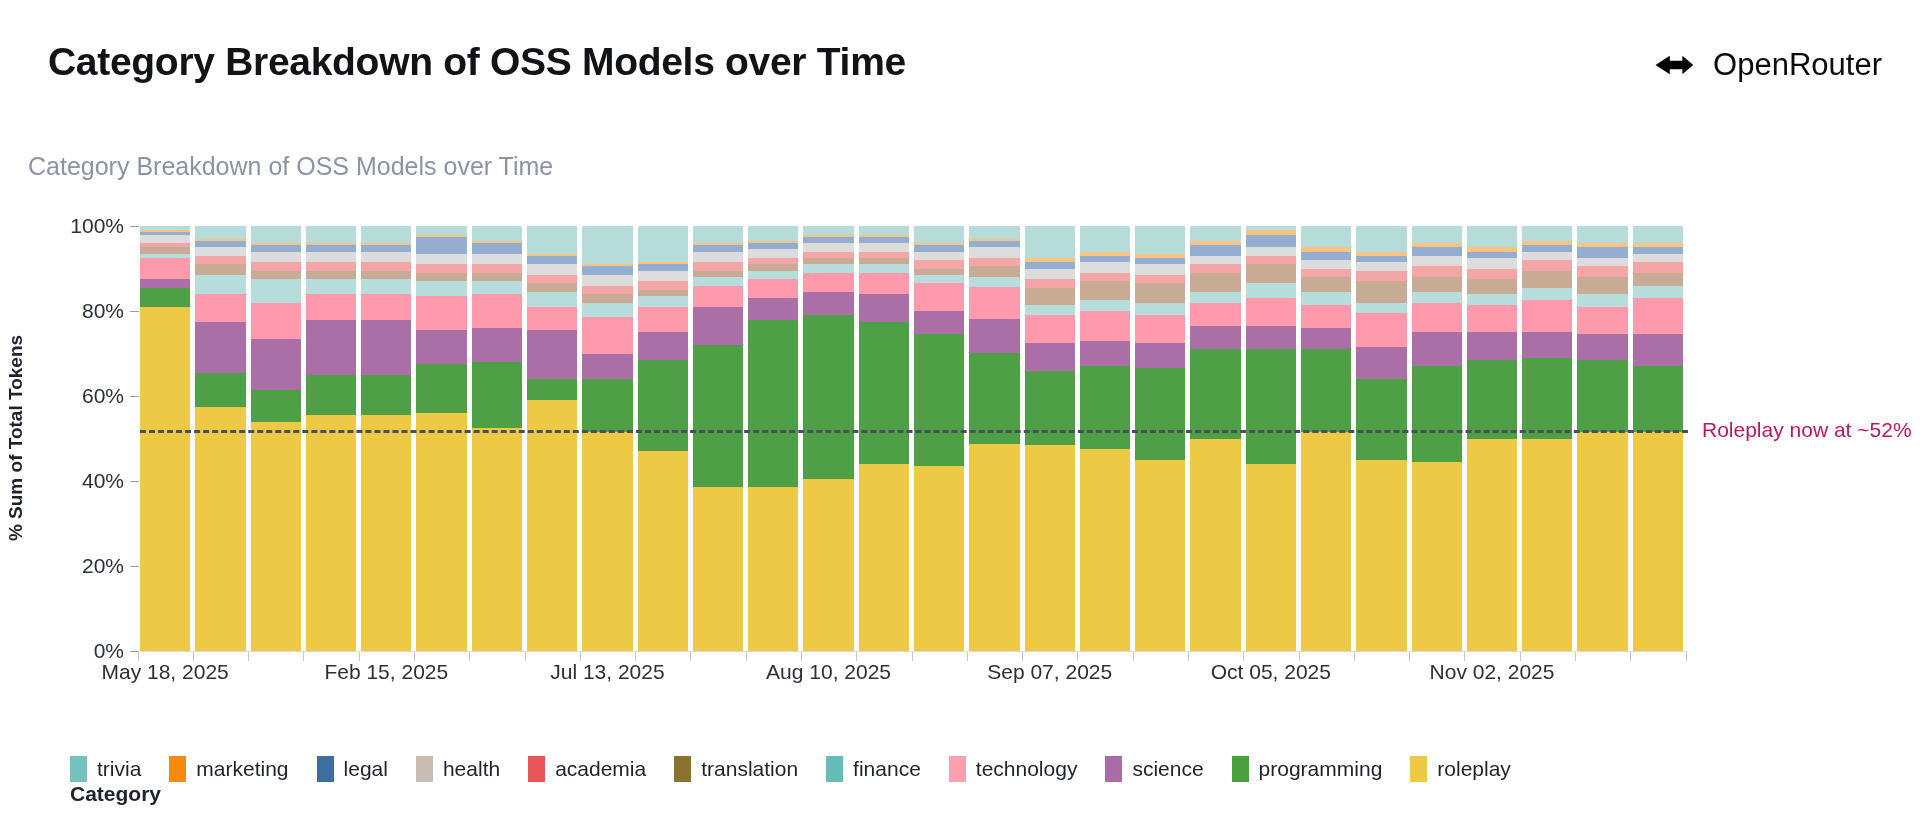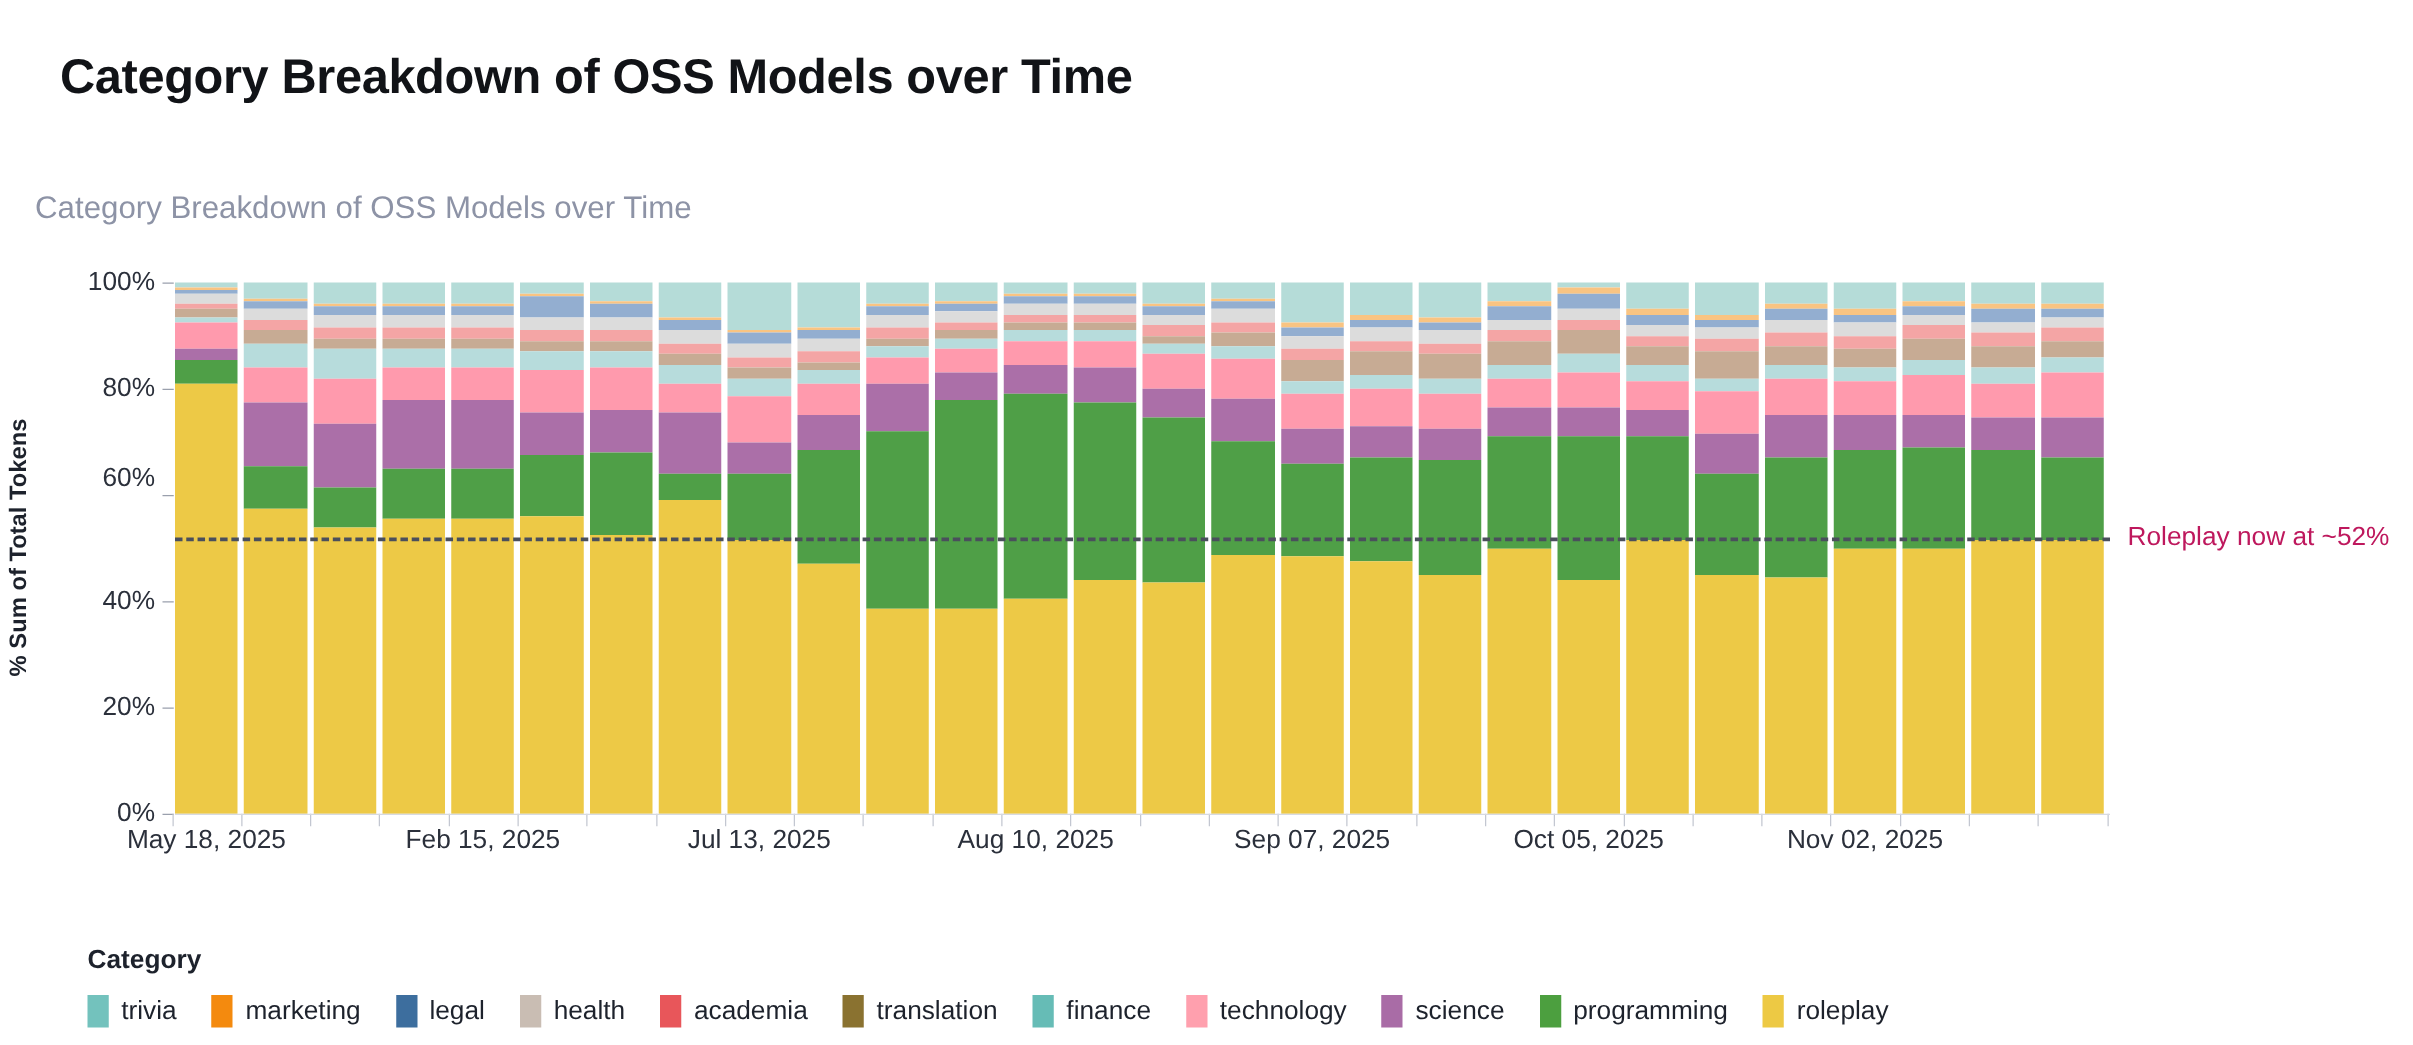--- a/index.html
+++ b/index.html
@@ -98,34 +98,40 @@
   #legend-items{display:flex;align-items:center;gap:0px;flex-wrap:nowrap;}
   .legend-item{display:flex;align-items:center;margin-right:28px;}
   .legend-swatch{width:17px;height:26px;margin-right:10px;flex:none;}
   .legend-label{font-size:21px;color:#1d222c;white-space:nowrap;}
 </style>
 </head>
 <body>
 
 <div id="header">
   <div id="page-title">Category Breakdown of OSS Models over Time</div>
+  <div id="brand">
+    <svg id="brand-icon" viewBox="0 0 100 100">
+      <path d="M6 50 L40 28 L40 40 L70 40 L70 28 L96 50 L70 72 L70 60 L40 60 L40 72 Z" fill="#000"></path>
+    </svg>
+    <div id="brand-name">OpenRouter</div>
+  </div>
 </div>
 
 <div id="chart-subtitle">Category Breakdown of OSS Models over Time</div>
 
 <div id="chart">
   <div id="yaxis-title">% Sum of Total Tokens</div>
   <div id="axes-layer">
       <div class="ytick-label" style="top: 651px; right: 1806px;">0%</div>
       <div class="ytick-mark" style="top: 651px; left: 130px;"></div>
       <div class="ytick-label" style="top: 566px; right: 1806px;">20%</div>
       <div class="ytick-mark" style="top: 566px; left: 130px;"></div>
       <div class="ytick-label" style="top: 481px; right: 1806px;">40%</div>
       <div class="ytick-mark" style="top: 481px; left: 130px;"></div>
-      <div class="ytick-label" style="top: 383px; right: 1806px;">60%</div>
+      <div class="ytick-label" style="top: 396px; right: 1806px;">60%</div>
       <div class="ytick-mark" style="top: 396px; left: 130px;"></div>
       <div class="ytick-label" style="top: 311px; right: 1806px;">80%</div>
       <div class="ytick-mark" style="top: 311px; left: 130px;"></div>
       <div class="ytick-label" style="top: 226px; right: 1806px;">100%</div>
       <div class="ytick-mark" style="top: 226px; left: 130px;"></div>
       <div class="xtick-label" style="left: 165.143px;">May 18, 2025</div>
       <div class="xtick-label" style="left: 386.286px;">Feb 15, 2025</div>
       <div class="xtick-label" style="left: 607.429px;">Jul 13, 2025</div>
       <div class="xtick-label" style="left: 828.571px;">Aug 10, 2025</div>
       <div class="xtick-label" style="left: 1049.71px;">Sep 07, 2025</div>
@@ -526,21 +532,20 @@
         <div class="seg" style="height: 1%; background-color: rgb(249, 196, 130);"></div>
         <div class="seg" style="height: 4%; background-color: rgb(181, 220, 216);"></div>
       </div>
     </div>
   <div id="xaxis-line"></div>
   <div id="refline" style="left: 140px; width: 1548px; top: 430px; border-top-color: rgb(74, 79, 92);"></div>
   <div id="refline-label" style="left: 1702px; top: 430px;">Roleplay now at ~52%</div>
 </div>
 
 <div id="legend">
-  <div id="legend-title">Category</div>
   <div id="legend-items">
       <div class="legend-item">
         <span class="legend-swatch" style="background-color: rgb(115, 194, 189);"></span>
         <span class="legend-label">trivia</span>
       </div>
       <div class="legend-item">
         <span class="legend-swatch" style="background-color: rgb(244, 138, 14);"></span>
         <span class="legend-label">marketing</span>
       </div>
       <div class="legend-item">
@@ -573,13 +578,14 @@
       </div>
       <div class="legend-item">
         <span class="legend-swatch" style="background-color: rgb(76, 159, 63);"></span>
         <span class="legend-label">programming</span>
       </div>
       <div class="legend-item">
         <span class="legend-swatch" style="background-color: rgb(237, 201, 68);"></span>
         <span class="legend-label">roleplay</span>
       </div>
     </div>
+  <div id="legend-title">Category</div>
 </div>
 
 </body></html>

